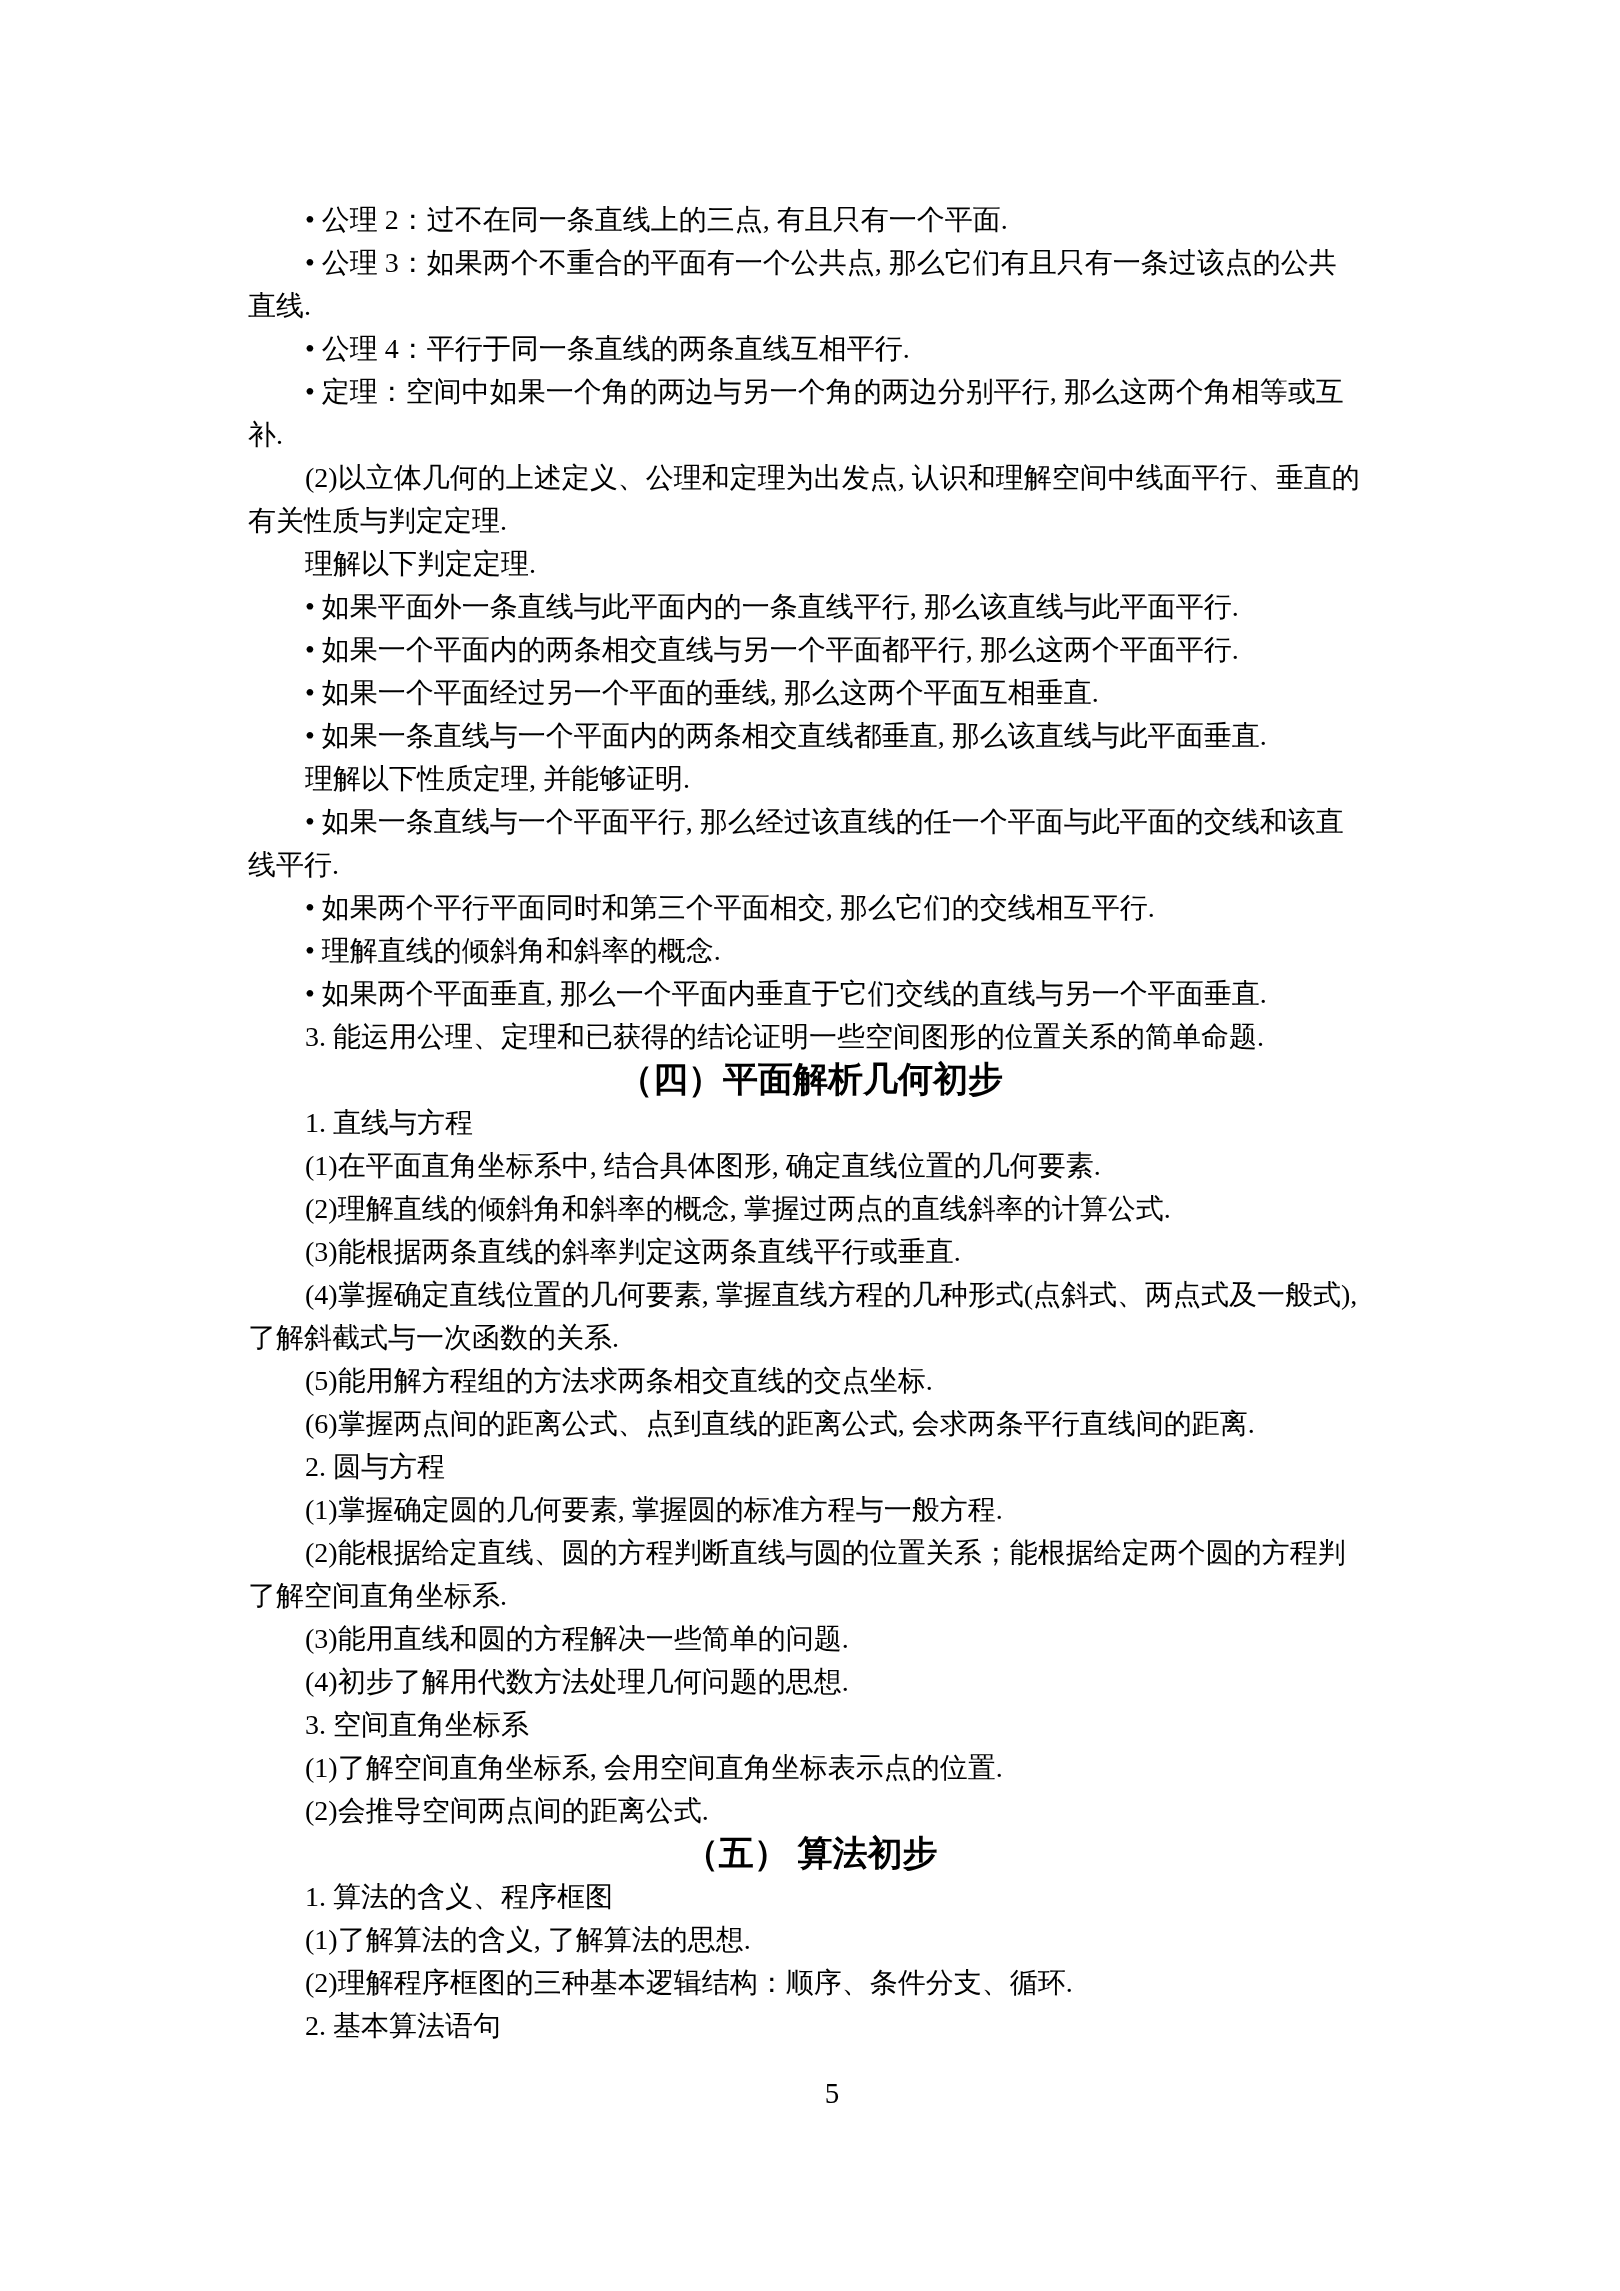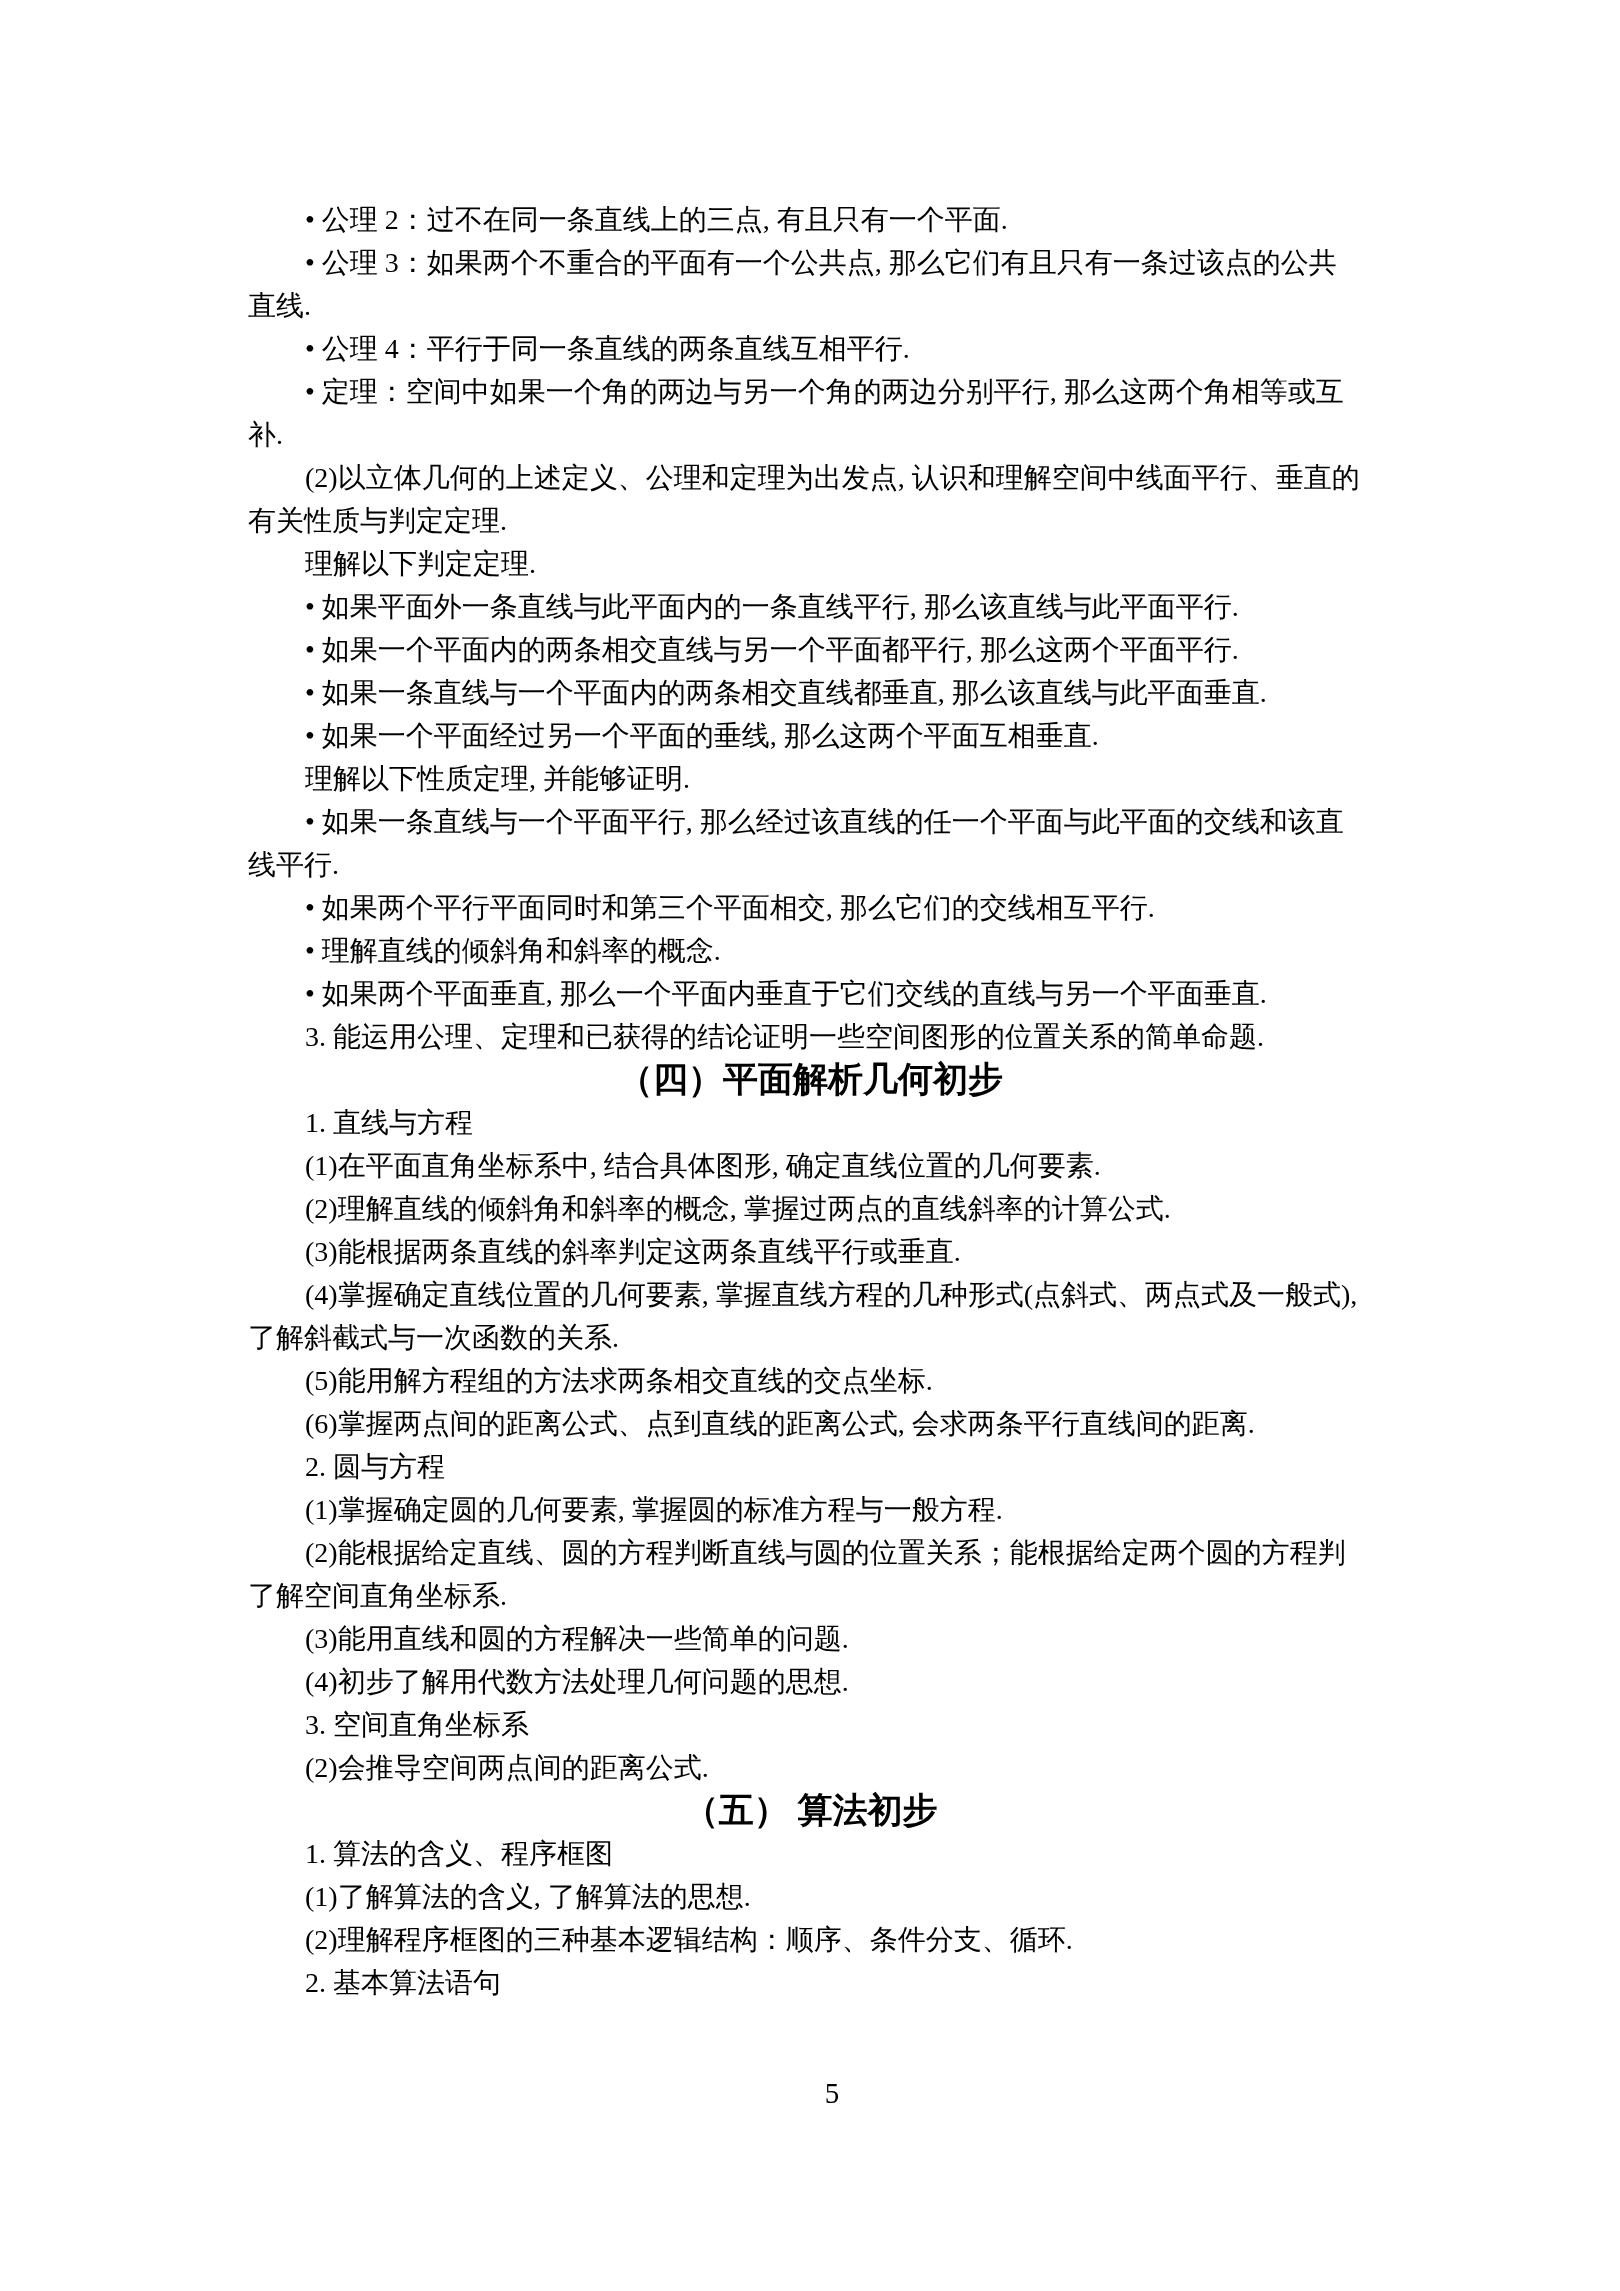--- a/index.html
+++ b/index.html
@@ -61,22 +61,22 @@
     <div class="ln ind">• 公理 3：如果两个不重合的平面有一个公共点, 那么它们有且只有一条过该点的公共</div>
     <div class="ln cont">直线.</div>
     <div class="ln ind">• 公理 4：平行于同一条直线的两条直线互相平行.</div>
     <div class="ln ind">• 定理：空间中如果一个角的两边与另一个角的两边分别平行, 那么这两个角相等或互</div>
     <div class="ln cont">补.</div>
     <div class="ln ind">(2)以立体几何的上述定义、公理和定理为出发点, 认识和理解空间中线面平行、垂直的</div>
     <div class="ln cont">有关性质与判定定理.</div>
     <div class="ln ind">理解以下判定定理.</div>
     <div class="ln ind">• 如果平面外一条直线与此平面内的一条直线平行, 那么该直线与此平面平行.</div>
     <div class="ln ind">• 如果一个平面内的两条相交直线与另一个平面都平行, 那么这两个平面平行.</div>
+    <div class="ln ind">• 如果一个平面经过另一个平面的垂线, 那么这两个平面互相垂直.</div>
     <div class="ln ind">• 如果一条直线与一个平面内的两条相交直线都垂直, 那么该直线与此平面垂直.</div>
-    <div class="ln ind">• 如果一个平面经过另一个平面的垂线, 那么这两个平面互相垂直.</div>
     <div class="ln ind">理解以下性质定理, 并能够证明.</div>
     <div class="ln ind">• 如果一条直线与一个平面平行, 那么经过该直线的任一个平面与此平面的交线和该直</div>
     <div class="ln cont">线平行.</div>
     <div class="ln ind">• 如果两个平行平面同时和第三个平面相交, 那么它们的交线相互平行.</div>
     <div class="ln ind">• 理解直线的倾斜角和斜率的概念.</div>
     <div class="ln ind">• 如果两个平面垂直, 那么一个平面内垂直于它们交线的直线与另一个平面垂直.</div>
     <div class="ln ind">3. 能运用公理、定理和已获得的结论证明一些空间图形的位置关系的简单命题.</div>
     <div class="ln head">（四）平面解析几何初步</div>
     <div class="ln ind">1. 直线与方程</div>
     <div class="ln ind">(1)在平面直角坐标系中, 结合具体图形, 确定直线位置的几何要素.</div>
@@ -86,20 +86,21 @@
     <div class="ln cont">了解斜截式与一次函数的关系.</div>
     <div class="ln ind">(5)能用解方程组的方法求两条相交直线的交点坐标.</div>
     <div class="ln ind">(6)掌握两点间的距离公式、点到直线的距离公式, 会求两条平行直线间的距离.</div>
     <div class="ln ind">2. 圆与方程</div>
     <div class="ln ind">(1)掌握确定圆的几何要素, 掌握圆的标准方程与一般方程.</div>
     <div class="ln ind">(2)能根据给定直线、圆的方程判断直线与圆的位置关系；能根据给定两个圆的方程判</div>
     <div class="ln cont">了解空间直角坐标系.</div>
     <div class="ln ind">(3)能用直线和圆的方程解决一些简单的问题.</div>
     <div class="ln ind">(4)初步了解用代数方法处理几何问题的思想.</div>
     <div class="ln ind">3. 空间直角坐标系</div>
+    <div class="ln ind">(1)了解空间直角坐标系, 会用空间直角坐标表示点的位置.</div>
     <div class="ln ind">(2)会推导空间两点间的距离公式.</div>
     <div class="ln head">（五） 算法初步</div>
     <div class="ln ind">1. 算法的含义、程序框图</div>
     <div class="ln ind">(1)了解算法的含义, 了解算法的思想.</div>
     <div class="ln ind">(2)理解程序框图的三种基本逻辑结构：顺序、条件分支、循环.</div>
     <div class="ln ind">2. 基本算法语句</div>
   </div>
   <div class="footer">5</div>
 </div>
 

